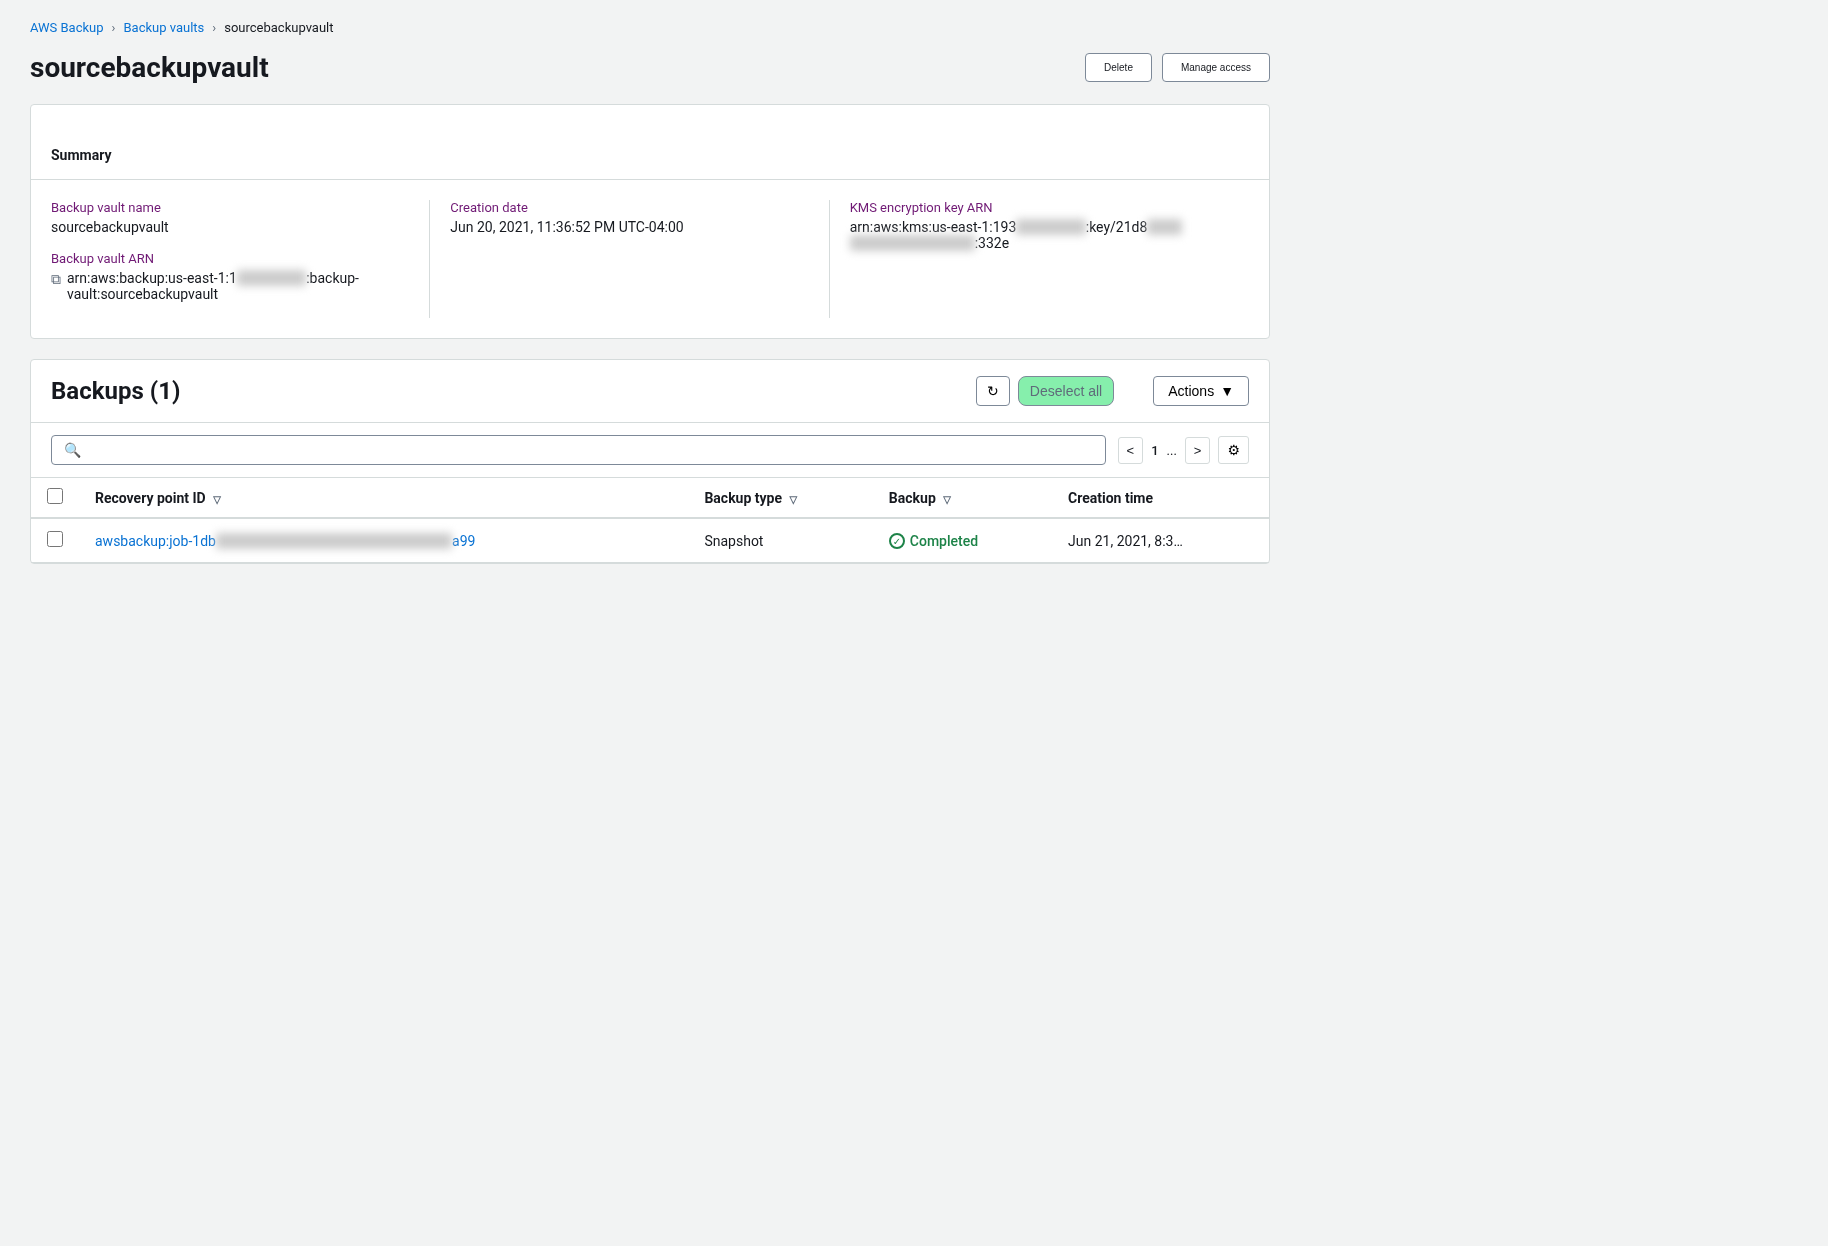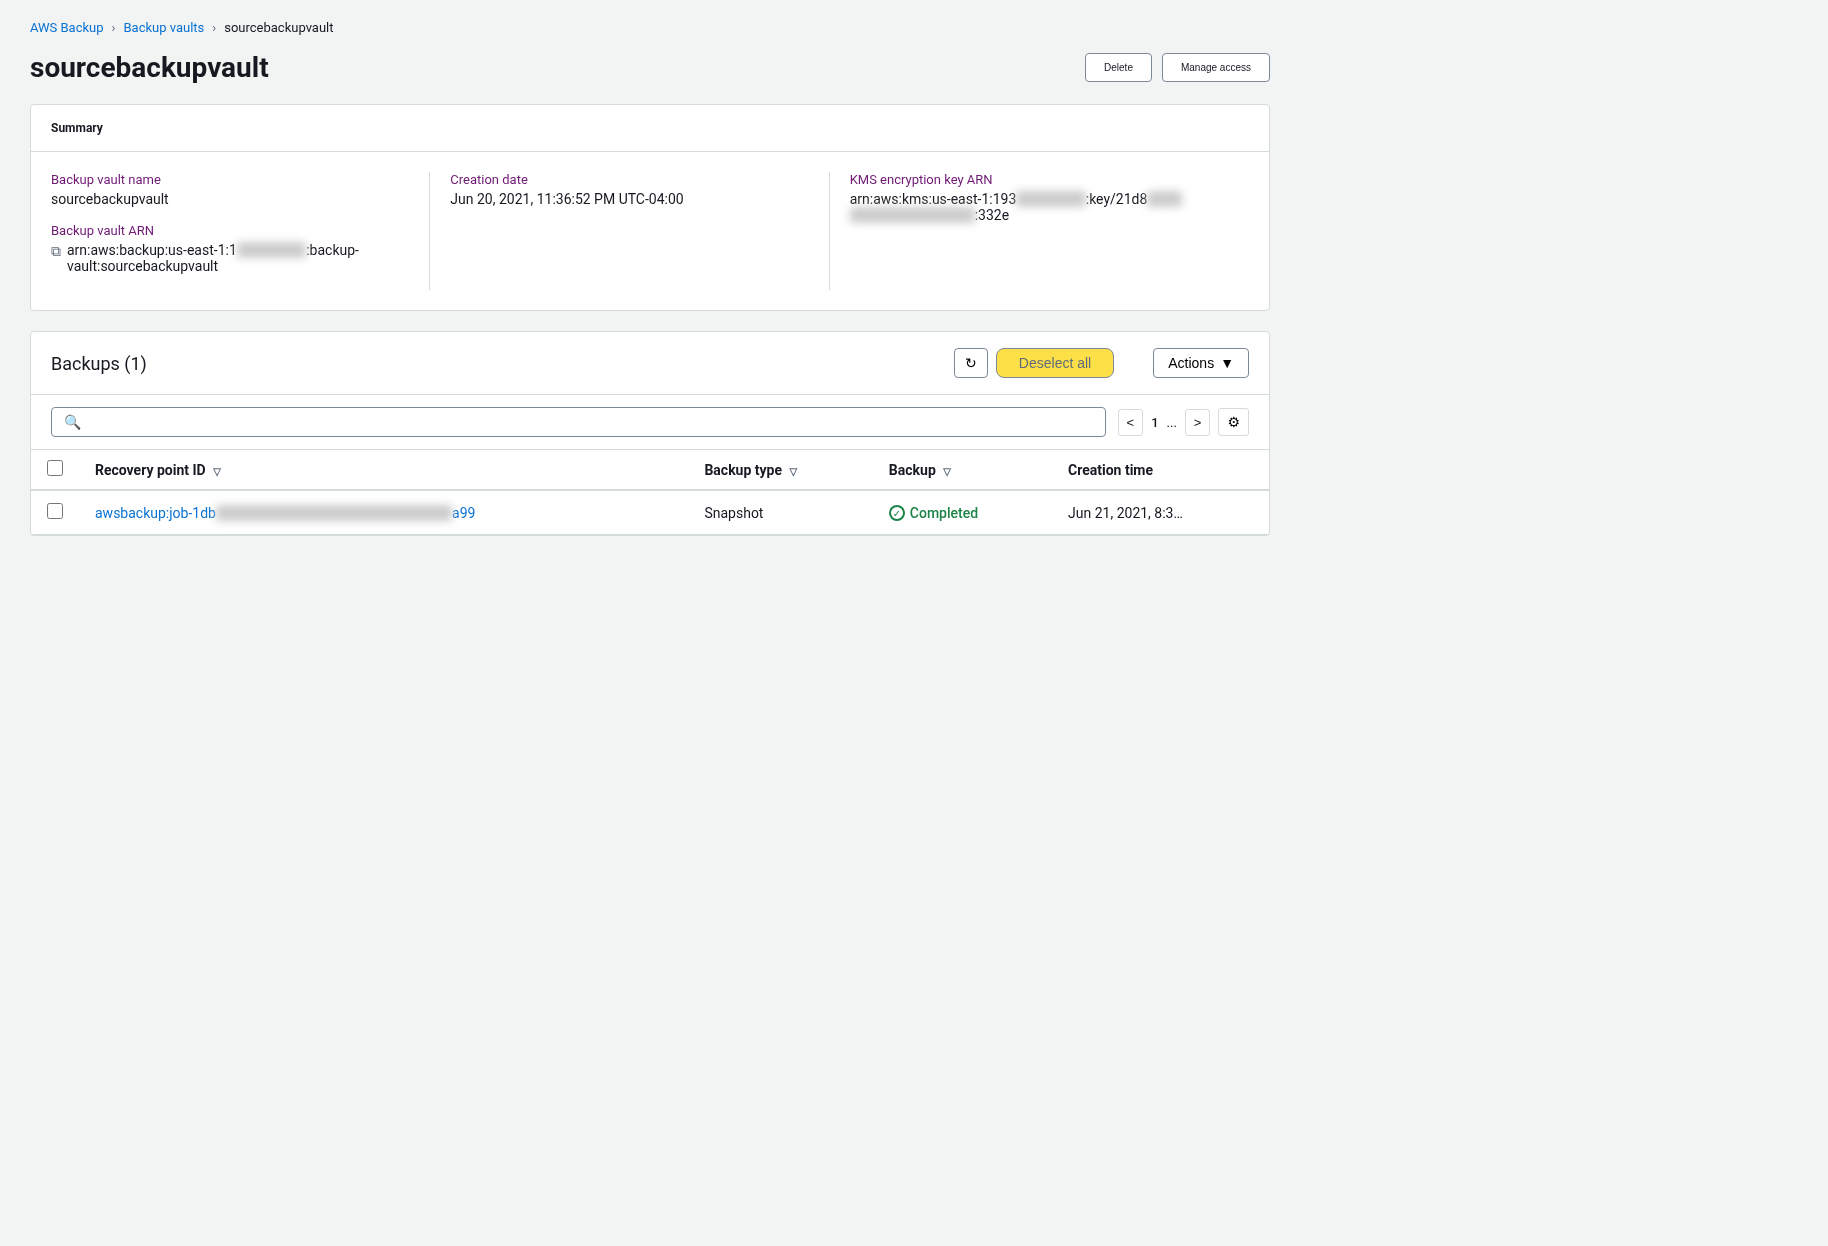--- a/index.html
+++ b/index.html
@@ -61,22 +61,23 @@
       background: #fff;
       border: 1px solid #d5dbdb;
       border-radius: 4px;
       margin-bottom: 20px;
     }
     .card-header {
       padding: 16px 20px;
       border-bottom: 1px solid #d5dbdb;
     }
     .card-header h2 {
-      font-size: 12px;
+      font-size: 14px;
       font-weight: 700;
+      margin-top: 26px;
     }
     .summary-grid {
       display: grid;
       grid-template-columns: 1fr 1fr 1fr;
       padding: 20px;
       gap: 0;
     }
     .summary-col {
       padding: 0 20px 0 0;
       border-right: 1px solid #d5dbdb;
@@ -117,43 +118,43 @@
     }
     
     .backups-header {
       display: flex;
       align-items: center;
       justify-content: space-between;
       padding: 16px 20px;
       border-bottom: 1px solid #d5dbdb;
     }
     .backups-title {
-      font-size: 18px;
-      font-weight: 400;
+      font-size: 24px;
+      font-weight: 700;
     }
     .backups-actions {
       display: flex;
       align-items: center;
       gap: 8px;
     }
     .btn-icon {
       padding: 6px 10px;
       border: 1px solid #7d8998;
       background: #fff;
       border-radius: 4px;
       cursor: pointer;
       font-size: 14px;
       display: flex;
       align-items: center;
       justify-content: center;
     }
     .btn-deselect {
-      padding: 6px 22px;
+      padding: 6px 11px;
       border: 1px solid #7d8998;
-      background: #fde047;
+      background: #86efac;
       border-radius: 8px;
       cursor: pointer;
       font-size: 14px;
       color: #5f6b7a;
     }
     .btn-actions {
       display: flex;
       align-items: center;
       gap: 6px;
       padding: 6px 14px;

